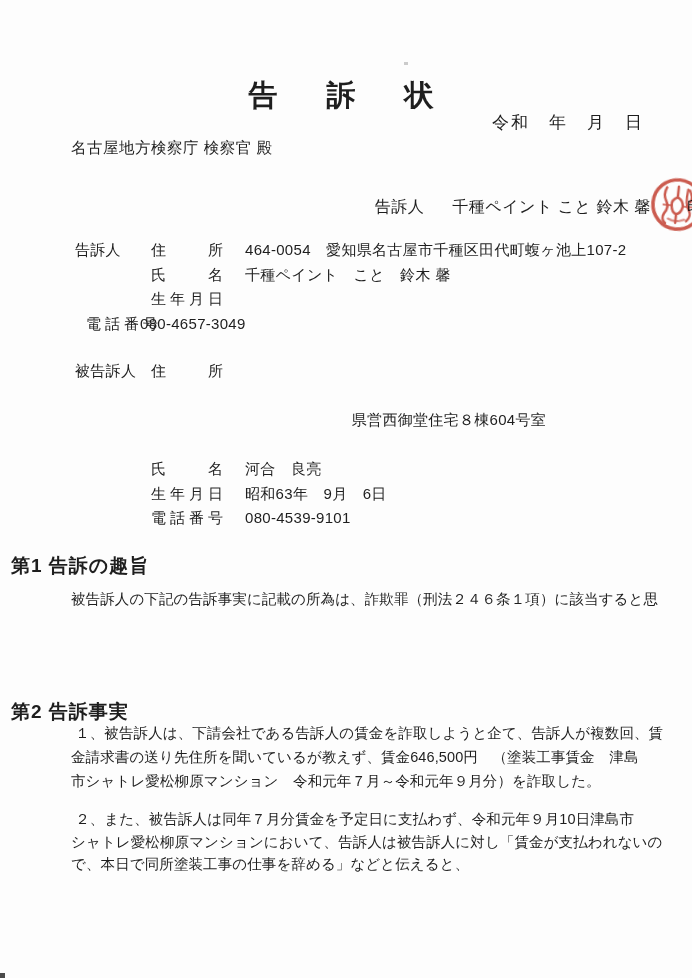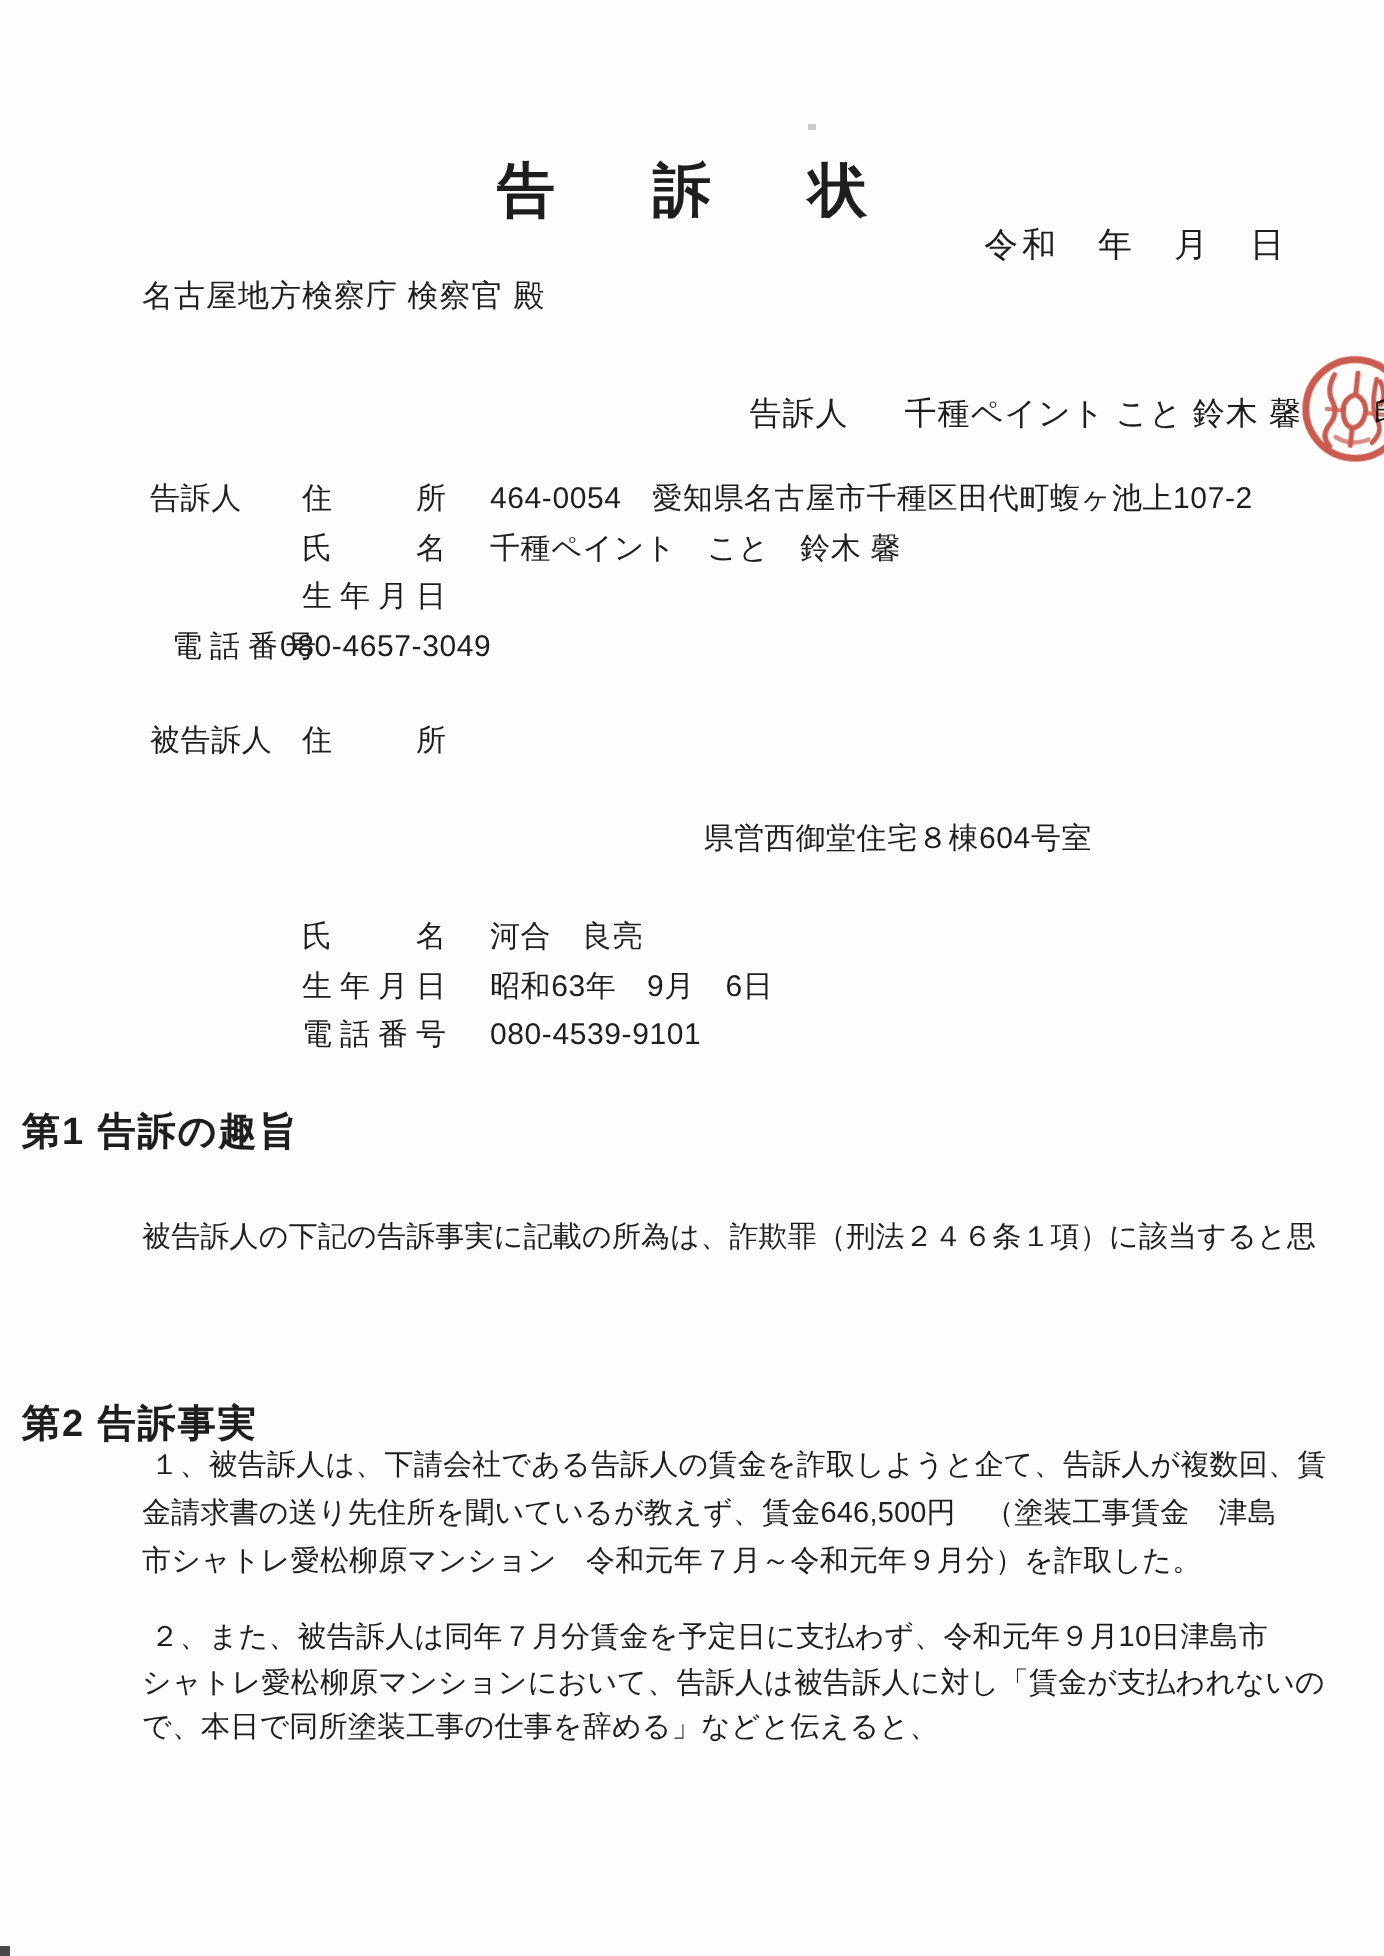--- a/index.html
+++ b/index.html
@@ -98,21 +98,21 @@
   }
   .sec1-heading { top: 537px; }
   .sec2-heading { top: 683px; }
   .body-block {
     position: absolute;
     left: 71px;
     font-size: 14.5px;
     letter-spacing: 0.1px;
   }
   .body-block .bodyline { white-space: pre; }
-  .sec1-body { top: 608px; line-height: 22.5px; }
+  .sec1-body { top: 588px; line-height: 22.5px; }
   .sec2-para1 { top: 721px; line-height: 24px; }
   .sec2-para2 { top: 808px; line-height: 22.5px; }
   .corner-speck {
     position: absolute;
     left: 0; top: 973px;
     width: 5px; height: 5px;
     background: #4a4a4a;
   }
   .title-dust {
     position: absolute;

